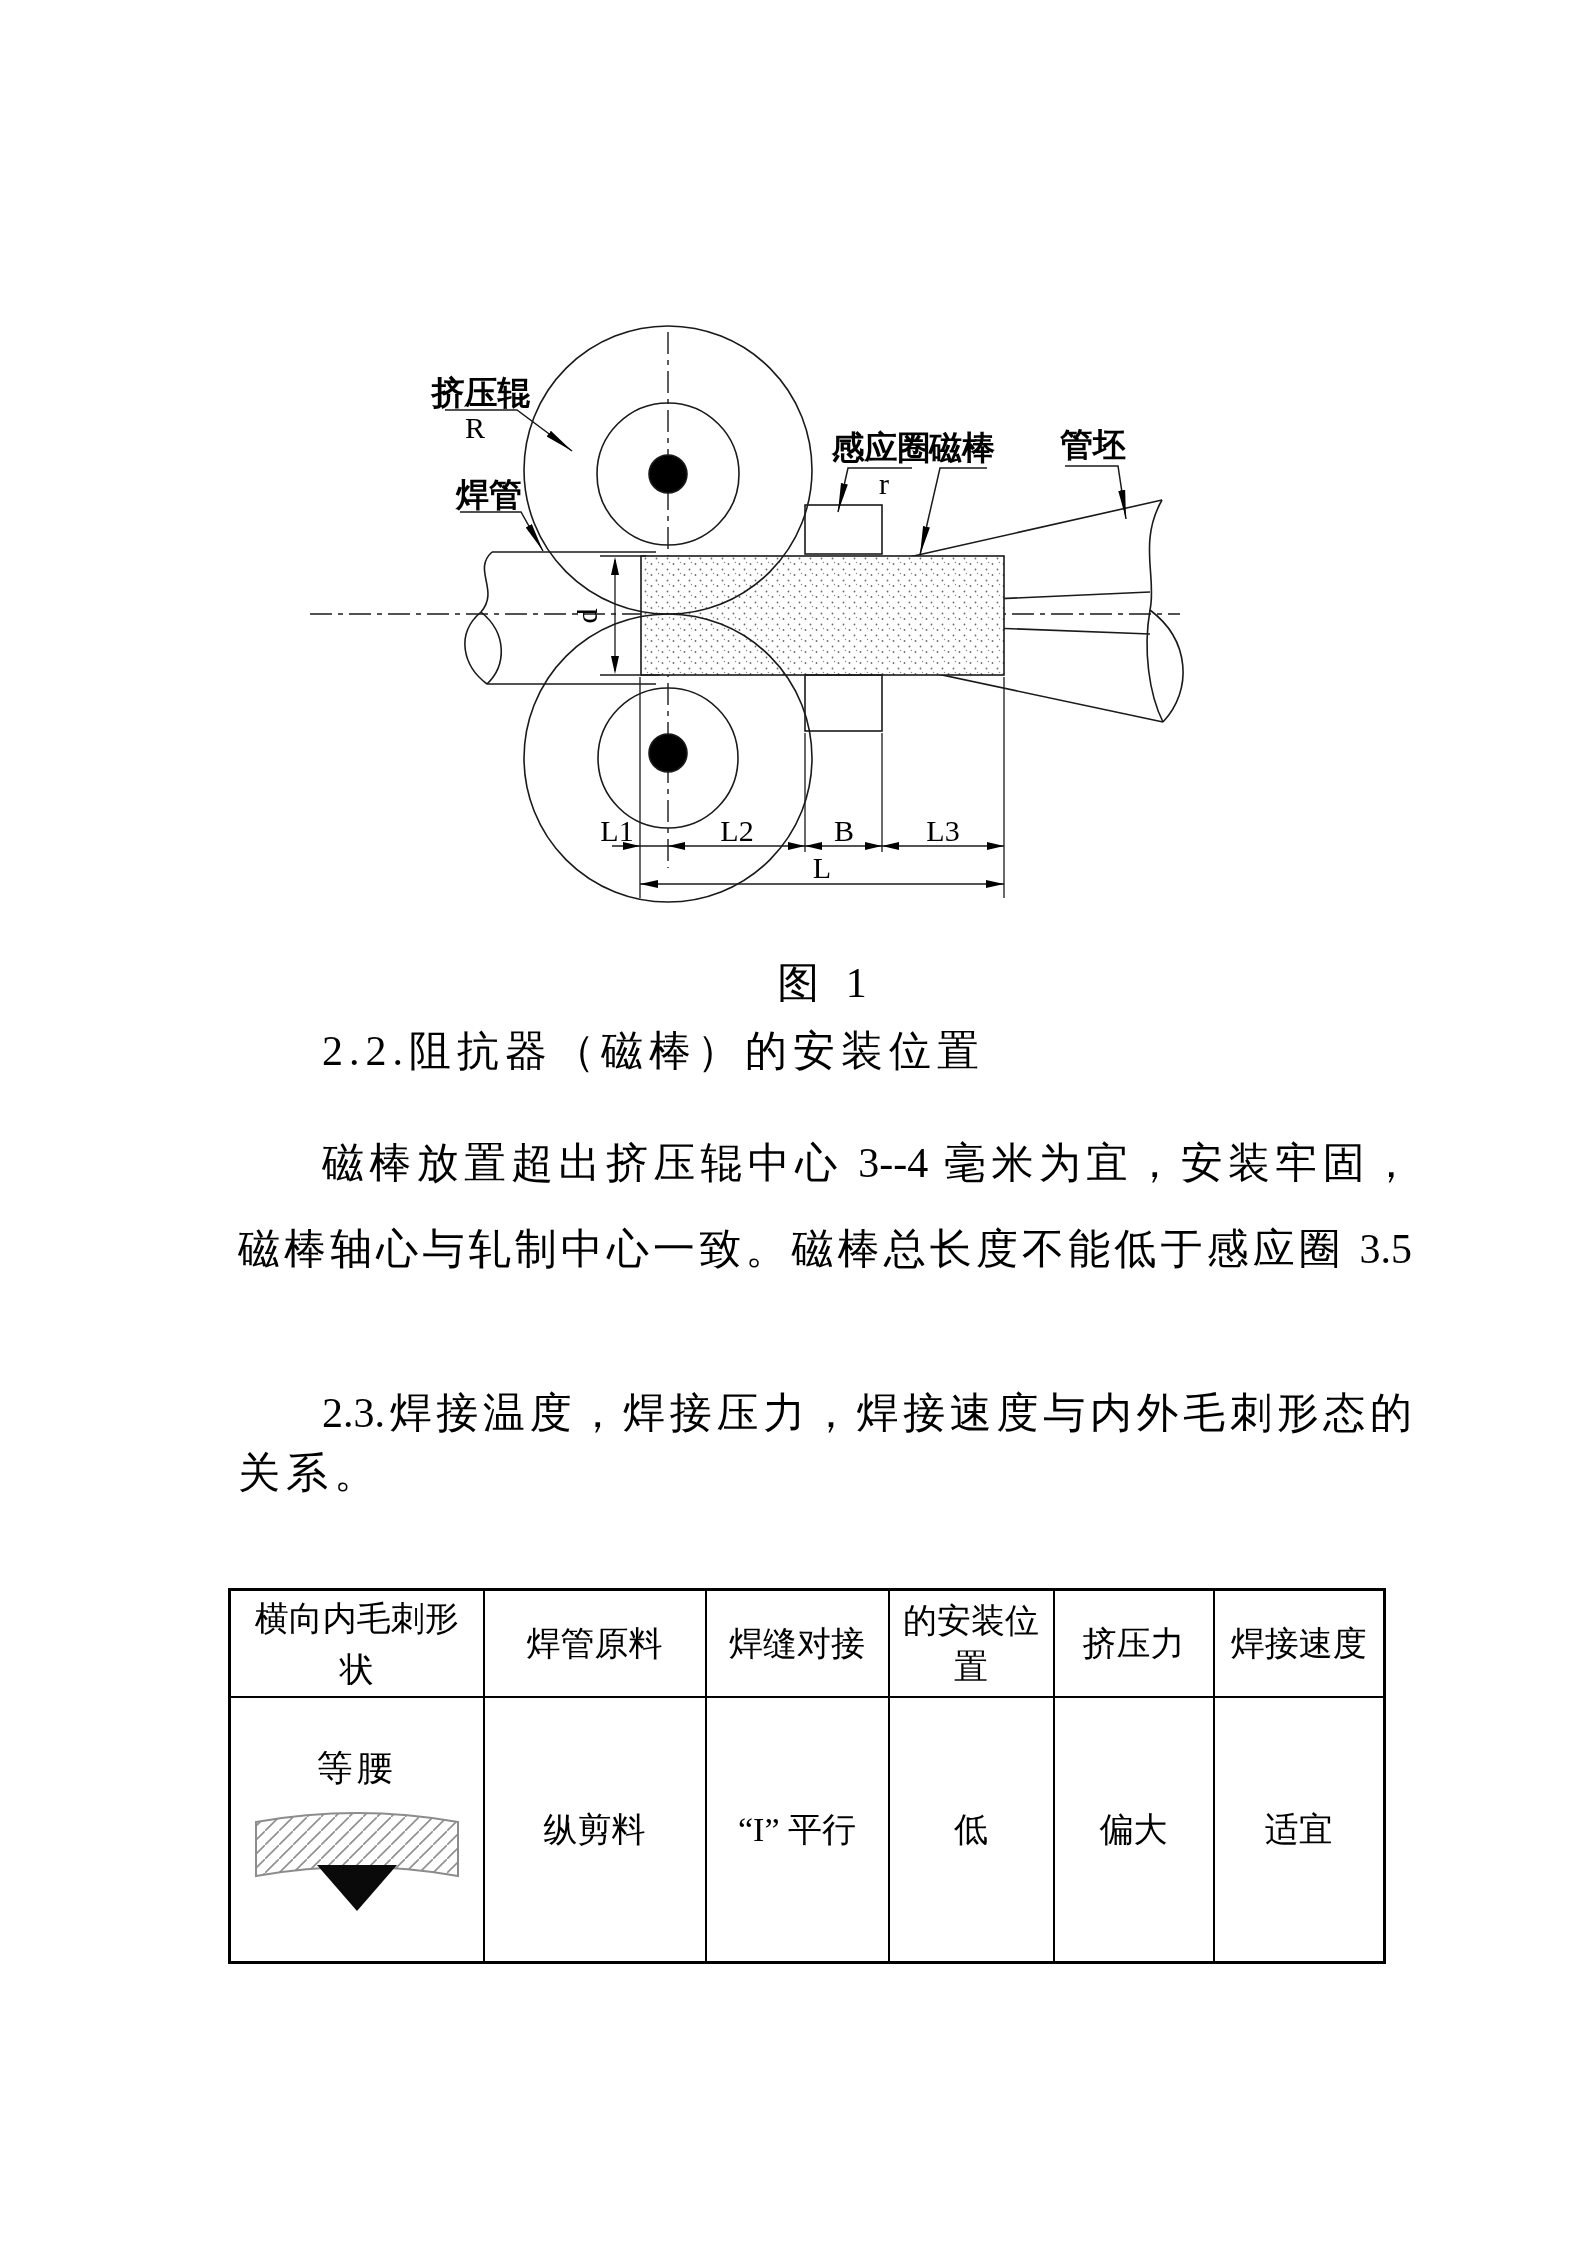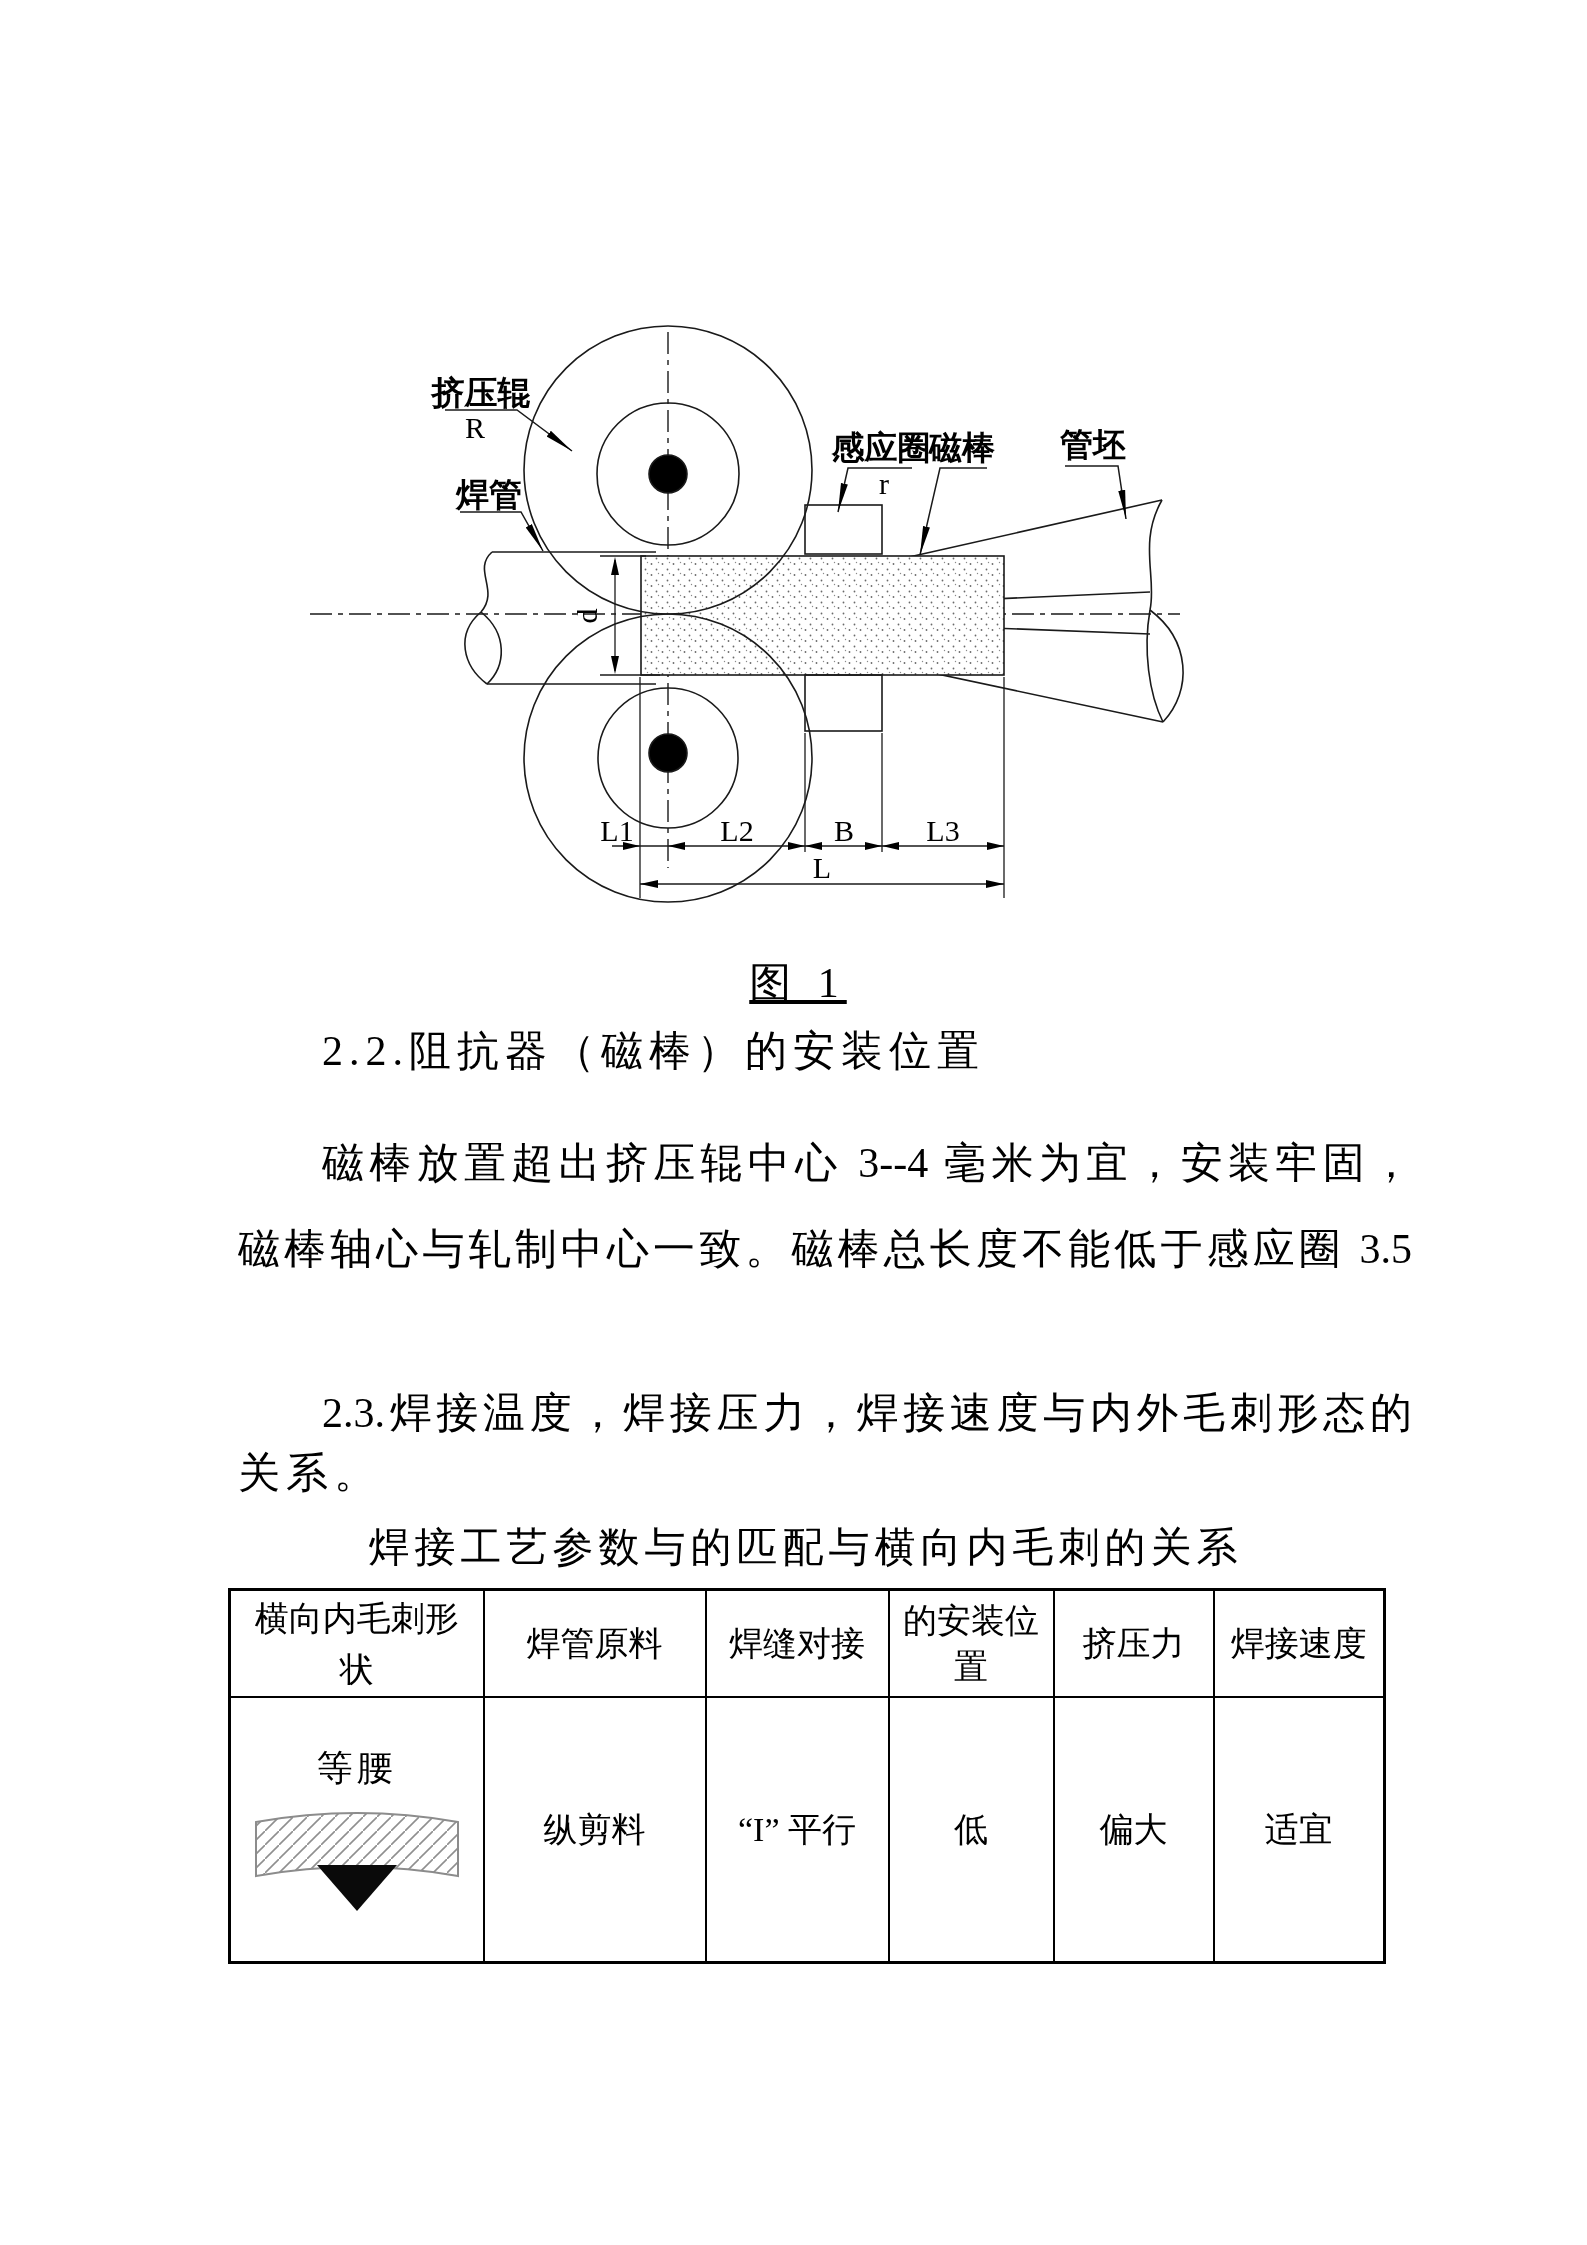--- a/index.html
+++ b/index.html
@@ -175,30 +175,29 @@
     <text class="cad-label" x="1093" y="456" text-anchor="middle" fill="#000">管坯</text>
 
     <text class="cad-dim" transform="rotate(-90 597 616)" x="597" y="616" text-anchor="middle" fill="#000">d</text>
     <text class="cad-dim" x="617" y="841" text-anchor="middle" fill="#000">L1</text>
     <text class="cad-dim" x="737" y="841" text-anchor="middle" fill="#000">L2</text>
     <text class="cad-dim" x="844" y="841" text-anchor="middle" fill="#000">B</text>
     <text class="cad-dim" x="943" y="841" text-anchor="middle" fill="#000">L3</text>
     <text class="cad-dim" x="822" y="878" text-anchor="middle" fill="#000">L</text>
   </svg>
 
-  <div class="caption" style="left:668px;top:955px;width:260px;text-decoration:underline;">图 1</div>
+  <div class="caption" style="left:696px;top:955px;width:260px;">图 1</div>
 
   <div class="line" style="left:322px;top:1026px;">2.2.阻抗器（磁棒）的安装位置</div>
   <div class="line jline" style="left:322px;top:1112px;width:1090px;">磁棒放置超出挤压辊中心 3--4 毫米为宜，安装牢固，</div>
   <div class="line jline" style="left:238px;top:1198px;width:1174px;">磁棒轴心与轧制中心一致。磁棒总长度不能低于感应圈 3.5</div>
 
   <div class="line jline" style="left:322px;top:1362px;width:1090px;">2.3.焊接温度，焊接压力，焊接速度与内外毛刺形态的</div>
   <div class="line" style="left:238px;top:1448px;">关系。</div>
 
-  <div class="tbl-title">焊接工艺参数与的匹配与横向内毛刺的关系</div>
 
   <table class="params">
     <colgroup>
       <col style="width:254px">
         <col style="width:222px">
         <col style="width:183px">
       <col style="width:165px">
         <col style="width:160px">
         <col style="width:171px">
     </colgroup>

